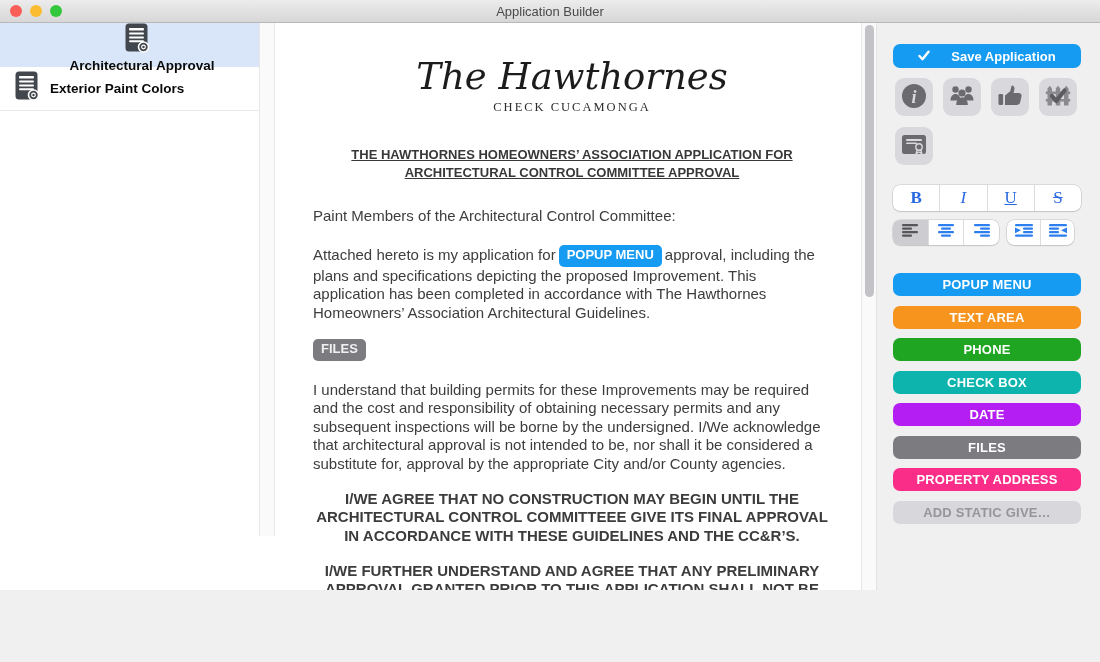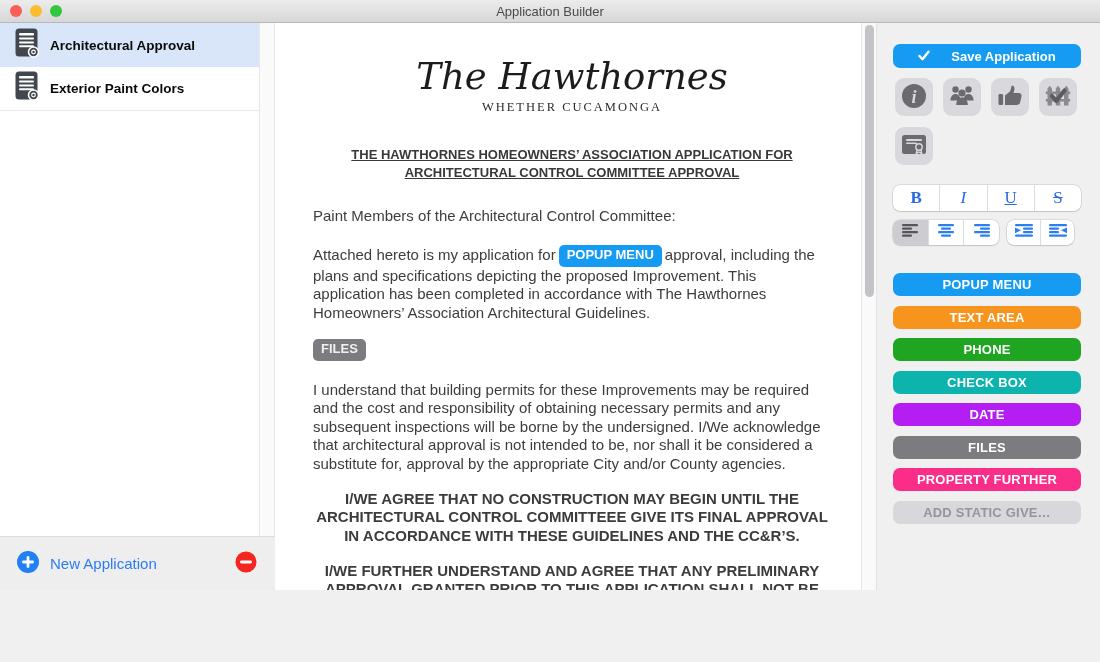--- a/index.html
+++ b/index.html
@@ -13,21 +13,21 @@
   .lights { position:absolute; left:10px; top:5px; display:flex; gap:8px; }
   .light { width:12px; height:12px; border-radius:50%; }
   .light.red { background:#f95e57; }
   .light.yellow { background:#fbbc2f; }
   .light.green { background:#32c73c; }
   .win-title { width:100%; text-align:center; font-size:13px; color:#4a4a4a; }
 
   
   .sidebar { position:absolute; left:0; top:23px; width:275px; bottom:0; background:#fff; }
   .side-row { position:relative; height:44px; width:259px; display:flex; align-items:center; padding-left:15px; cursor:default; }
-  .side-row.selected { background:#d9e6f9; }
+  .side-row.selected { background:#d9e6f9;flex-direction:column; }
   .side-row + .side-row { border-bottom:1px solid #e9e9e9; }
   .side-row .label { font-size:13.5px; font-weight:bold; color:#0a0a0a; margin-left:10px; }
   .side-track { position:absolute; left:259px; top:0; width:16px; bottom:54px; background:#fafafa;
     border-left:1px solid #e7e7e7; border-right:1px solid #e7e7e7; }
   .side-footer { position:absolute; left:0; bottom:0; width:275px; height:54px; background:#eeeeef;
     border-top:1px solid #dcdcdc; display:flex; align-items:center; padding:0 18px 0 16px; }
   .new-app-btn { display:flex; align-items:center; gap:10px; background:none; border:none; cursor:pointer; }
   .new-app-btn .label { font-size:15px; color:#2a7df2; }
   .side-footer .spacer { flex:1; }
 
@@ -117,48 +117,27 @@
           <rect x="4" y="17.2" width="15" height="2" rx="1" fill="#fff"></rect>
           <circle cx="18.5" cy="24" r="5" fill="#42474d" stroke="#fff" stroke-width="1.6"></circle>
           <circle cx="18.5" cy="24" r="1.8" fill="none" stroke="#fff" stroke-width="1.2"></circle>
         </svg>
       </span>
       <span class="label">Exterior Paint Colors</span>
     </div>
 
     <div class="side-track"></div>
 
-    <div class="side-footer">
-      <button class="new-app-btn">
-        <span>
-          <svg width="24" height="24" viewBox="0 0 24 24">
-            <circle cx="12" cy="12" r="11" fill="#2180f3"></circle>
-            <rect x="6" y="10.6" width="12" height="2.8" rx="1.4" fill="#fff"></rect>
-            <rect x="10.6" y="6" width="2.8" height="12" rx="1.4" fill="#fff"></rect>
-          </svg>
-        </span>
-        <span class="label">New Application</span>
-      </button>
-      <span class="spacer"></span>
-      <button class="new-app-btn">
-        <span>
-          <svg width="22" height="22" viewBox="0 0 22 22">
-            <circle cx="11" cy="11" r="10.5" fill="#f5261f"></circle>
-            <rect x="5" y="9.6" width="12" height="2.8" rx="1.4" fill="#fff"></rect>
-          </svg>
-        </span>
-      </button>
-    </div>
   </aside>
 
   <section class="doc">
     <div class="doc-inner">
       <div class="logo">
         <div class="logo-title">The Hawthornes</div>
-        <div class="logo-sub">WHETHER CUCAMONGA</div>
+        <div class="logo-sub">CHECK CUCAMONGA</div>
       </div>
       <div class="doc-heading">THE HAWTHORNES HOMEOWNERS’ ASSOCIATION APPLICATION FOR ARCHITECTURAL CONTROL COMMITTEE APPROVAL</div>
       <p class="salutation">Paint Members of the Architectural Control Committee:</p>
       <p class="para"><span>Attached hereto is my application for</span><span class="chip blue">POPUP MENU</span><span>approval, including the plans and specifications depicting the proposed Improvement. This application has been completed in accordance with The Hawthornes Homeowners’ Association Architectural Guidelines.</span></p>
       <span class="chip gray">FILES</span>
       <p class="para">I understand that building permits for these  Improvements may be required and the cost and responsibility of obtaining necessary permits and any subsequent inspections will be borne by the undersigned. I/We acknowledge that architectural approval is not intended to be, nor shall it be considered a substitute for, approval by the appropriate City and/or County agencies.</p>
       <p class="para-bold">I/WE AGREE THAT NO CONSTRUCTION MAY BEGIN UNTIL THE ARCHITECTURAL CONTROL COMMITTEEE GIVE ITS FINAL APPROVAL IN ACCORDANCE WITH THESE GUIDELINES AND THE CC&amp;R’S.</p>
       <p class="para-bold">I/WE FURTHER UNDERSTAND AND AGREE THAT ANY PRELIMINARY APPROVAL GRANTED PRIOR TO THIS APPLICATION SHALL NOT BE DEEMED TO BE FINAL APPROVAL BY THE ARCHITECTURAL CONTROL COMMITTEE, AND THAT THE ARCHITECTURAL CONTROL COMMITTEE HAS THE RIGHT TO DENY AN APPLICATION FOR FINAL APPROVAL, REGARDLESS OF WHETHER PRELIMINARY APPROVAL</p>
     </div>
   </section>
@@ -298,18 +277,18 @@
       </div>
     </div>
 
     <div class="fields">
       <button class="field-btn" style="background:#169bf2;color:#ffffff">POPUP MENU</button>
       <button class="field-btn" style="background:#f7941d;color:#ffffff">TEXT AREA</button>
       <button class="field-btn" style="background:#1fa521;color:#ffffff">PHONE</button>
       <button class="field-btn" style="background:#0db4ae;color:#ffffff">CHECK BOX</button>
       <button class="field-btn" style="background:#b41ef2;color:#ffffff">DATE</button>
       <button class="field-btn" style="background:#7b7b80;color:#ffffff">FILES</button>
-      <button class="field-btn" style="background:#fa2d88;color:#ffffff">PROPERTY FURTHER</button>
+      <button class="field-btn" style="background:#fa2d88;color:#ffffff">PROPERTY ADDRESS</button>
       <button class="field-btn" style="background:#d8d8dc;color:#95959a">ADD STATIC GIVE…</button>
     </div>
   </aside>
 
 </div>
 
 </body></html>

